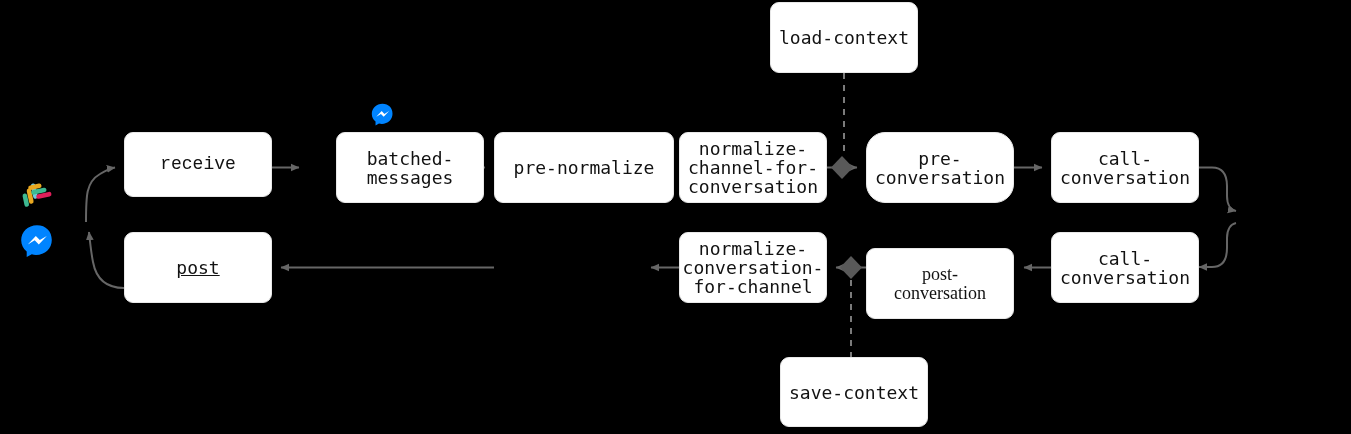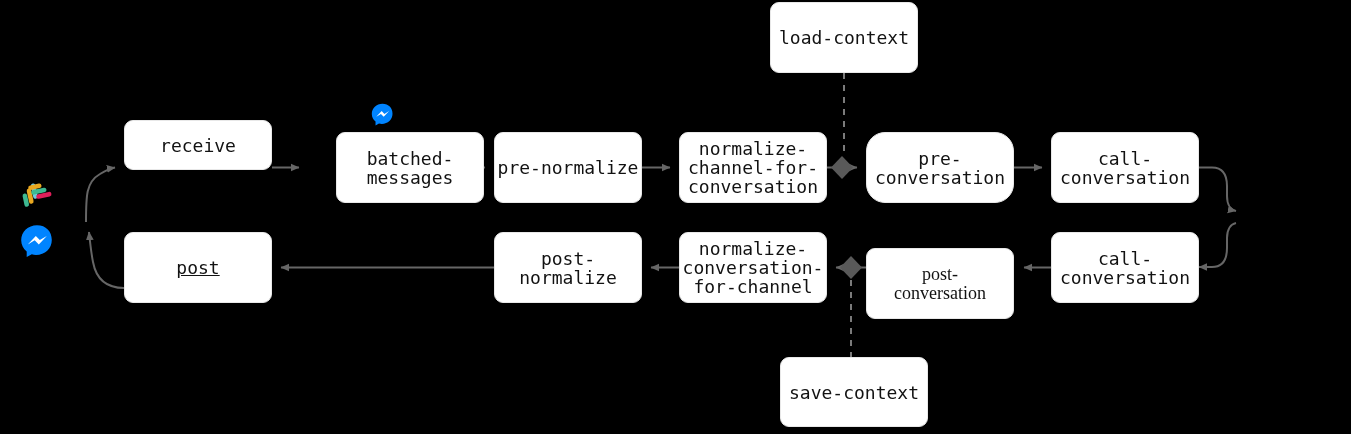--- a/index.html
+++ b/index.html
@@ -128,40 +128,39 @@
 
   <div class="icon-badge" style="left:371px; top:103px; width:23px; height:23px;">
     <svg width="23" height="23" viewBox="0 0 34 34" xmlns="http://www.w3.org/2000/svg">
       <path d="M17 1.2C8.0 1.2 1.2 7.7 1.2 16.2c0 4.6 2.1 8.6 5.5 11.3v5.6l5.1-2.8c1.3.4 2.7.6 4.2.6 9.0 0 15.8-6.5 15.8-15.0S26 1.2 17 1.2z" fill="#0084ff"></path>
       <path d="M7.8 20.4l8.0-8.4 4.0 4.1 7.0-4.1-8.0 8.4-4.1-4.1z" fill="#ffffff"></path>
     </svg>
   </div>
 
   <div class="node" style="left:770px; top:2px; width:148px; height:71px;">load-context</div>
 
-  <div class="node" style="left:124px; top:120px; width:148px; height:50px;">receive</div>
+  <div class="node" style="left:124px; top:132px; width:148px; height:65px;font-family:Liberation Mono, monospace;">receive</div>
 
   <div class="node" style="left:308px; top:132px; width:148px; height:71px;margin-left:28px;">batched-
 messages</div>
 
-  <div class="node" style="left:494px; top:132px; width:148px; height:71px;">pre-normalize</div>
+  <div class="node" style="left:494px; top:132px; width:180px; height:71px;">pre-normalize</div>
 
   <div class="node" style="left:679px; top:132px; width:148px; height:71px;">normalize-
 channel-for-
 conversation</div>
 
   <div class="node" style="left:866px; top:132px; width:148px; height:71px;border-radius:19px;">pre-
 conversation</div>
 
   <div class="node" style="left:1051px; top:132px; width:148px; height:71px;">call-
 conversation</div>
 
   <div class="node" style="left:124px; top:232px; width:148px; height:71px;text-decoration:underline;">post</div>
 
-  <div class="node" style="left:494px; top:232px; width:148px; height:71px;">post-normalize</div>
 
   <div class="node" style="left:679px; top:232px; width:148px; height:71px;">normalize-
 conversation-
 for-channel</div>
 
   <div class="node" style="left:866px; top:248px; width:148px; height:71px;font-family:Liberation Serif, serif;">post-
 conversation</div>
 
   <div class="node" style="left:1051px; top:232px; width:148px; height:71px;">call-
 conversation</div>

